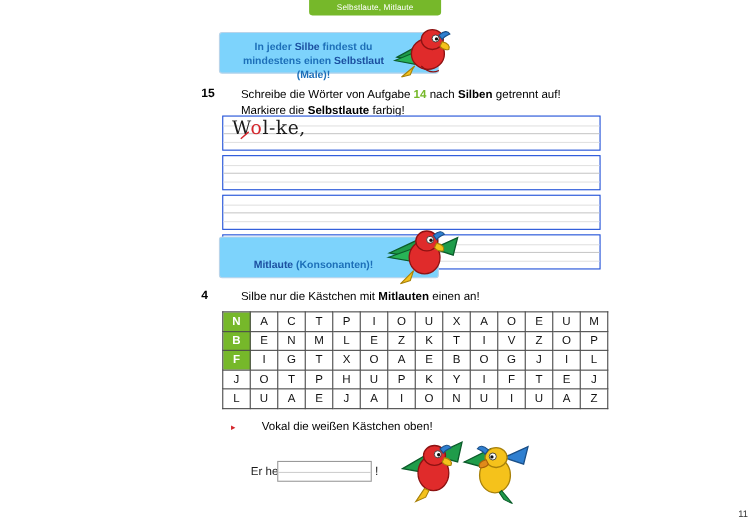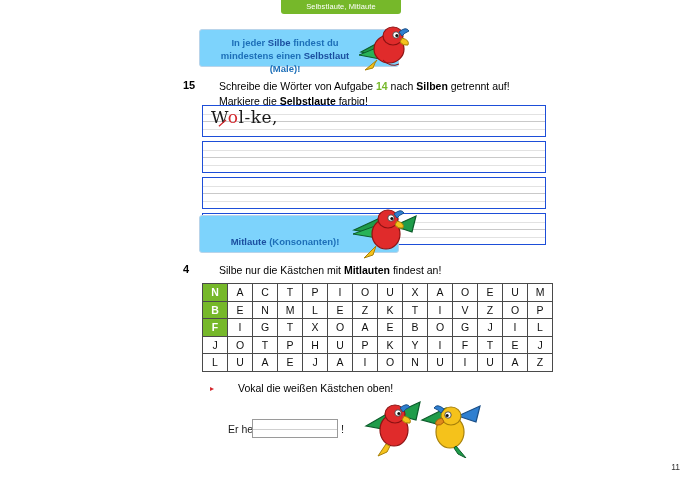--- a/index.html
+++ b/index.html
@@ -275,21 +275,21 @@
     <path d="M44 10 q7 -6 10 -1 q-5 2 -7 5 z" fill="#2f7fd0" stroke="#1a4f87" stroke-width="1"></path>
     <circle cx="41" cy="14" r="3.2" fill="#ffffff" stroke="#333" stroke-width=".8"></circle>
     <circle cx="41.8" cy="14.4" r="1.5" fill="#111"></circle>
     <path d="M47 17 q8 2 6 7 q-5 1 -8 -3 z" fill="#f5c21b" stroke="#a8810a" stroke-width="1"></path>
     <path d="M26 42 L14 54 L23 51 L25 45 Z" fill="#f5c21b" stroke="#a8810a" stroke-width="1"></path>
   </svg>
 </div>
 
 <div class="task-num" style="left:183px; top:263px;">4</div>
 <div class="task-text" style="left:203px; top:263px; width:340px;">
-  <span>Silbe nur die Kästchen mit </span><b>Mitlauten</b><span> findest an!</span>
+  <span>Silbe nur die Kästchen mit </span><b>Mitlauten</b><span> einen an!</span>
 </div>
 
 <table class="grid">
   <tbody>
       <tr>
         <td class="filled">N</td>
         <td>A</td>
         <td>C</td>
         <td>T</td>
         <td>P</td>

